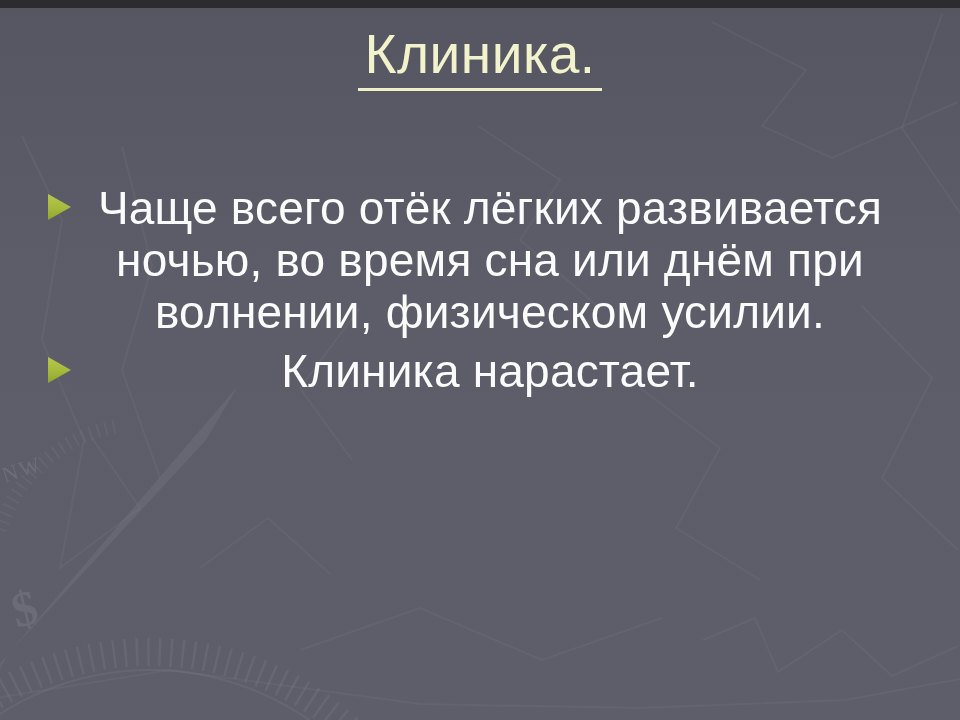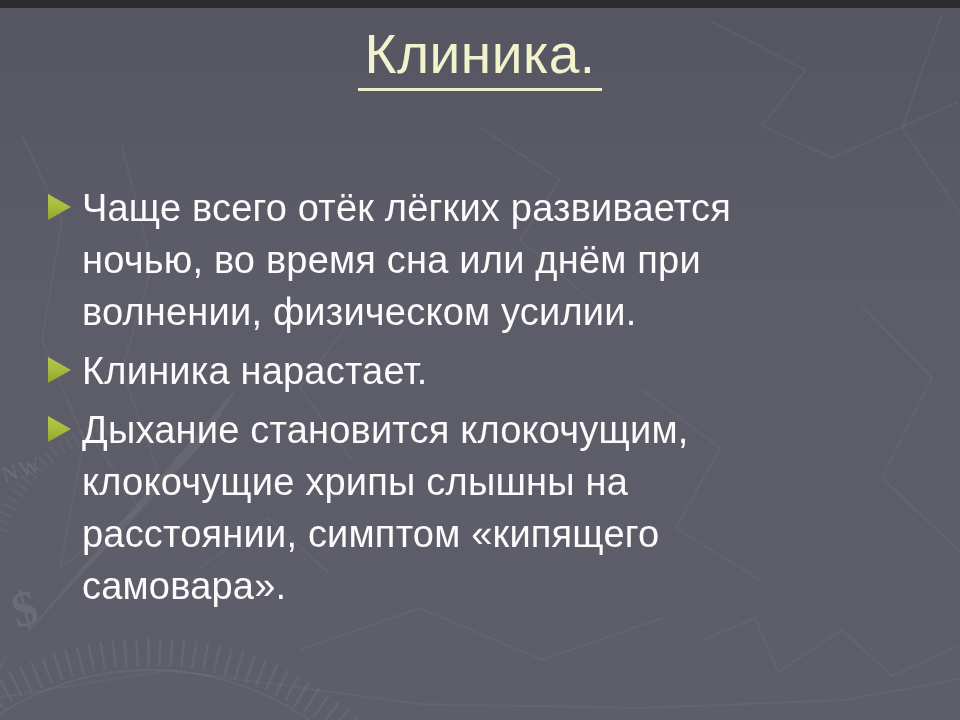--- a/index.html
+++ b/index.html
@@ -49,22 +49,23 @@
     margin: 0;
     padding: 0;
     list-style: none;
     z-index: 2;
   }
   .bullet-item {
     position: relative;
     padding-left: 34px;
     margin: 0 0 7px 0;
     color: #fbfbfb;
-    font-size: 38px;
+    font-size: 46px;
     line-height: 52px;
+    text-align: center;
   }
   .bullet-text {
     white-space: pre-line;
     letter-spacing: 0.2px;
   }
   .tri {
     position: absolute;
     left: 0;
     top: 12px;
     width: 23px;
@@ -112,22 +113,15 @@
     <li class="bullet-item">
       <span class="tri"></span>
       <span class="bullet-text">Чаще всего отёк лёгких развивается
 ночью, во время сна или днём при
 волнении, физическом усилии.</span>
     </li>
     <li class="bullet-item">
       <span class="tri"></span>
       <span class="bullet-text">Клиника нарастает.</span>
     </li>
-    <li class="bullet-item">
-      <span class="tri"></span>
-      <span class="bullet-text">Дыхание становится клокочущим,
-клокочущие хрипы слышны на
-расстоянии, симптом «кипящего
-самовара».</span>
-    </li>
   </ul>
 
 </div>
 
 </body></html>

